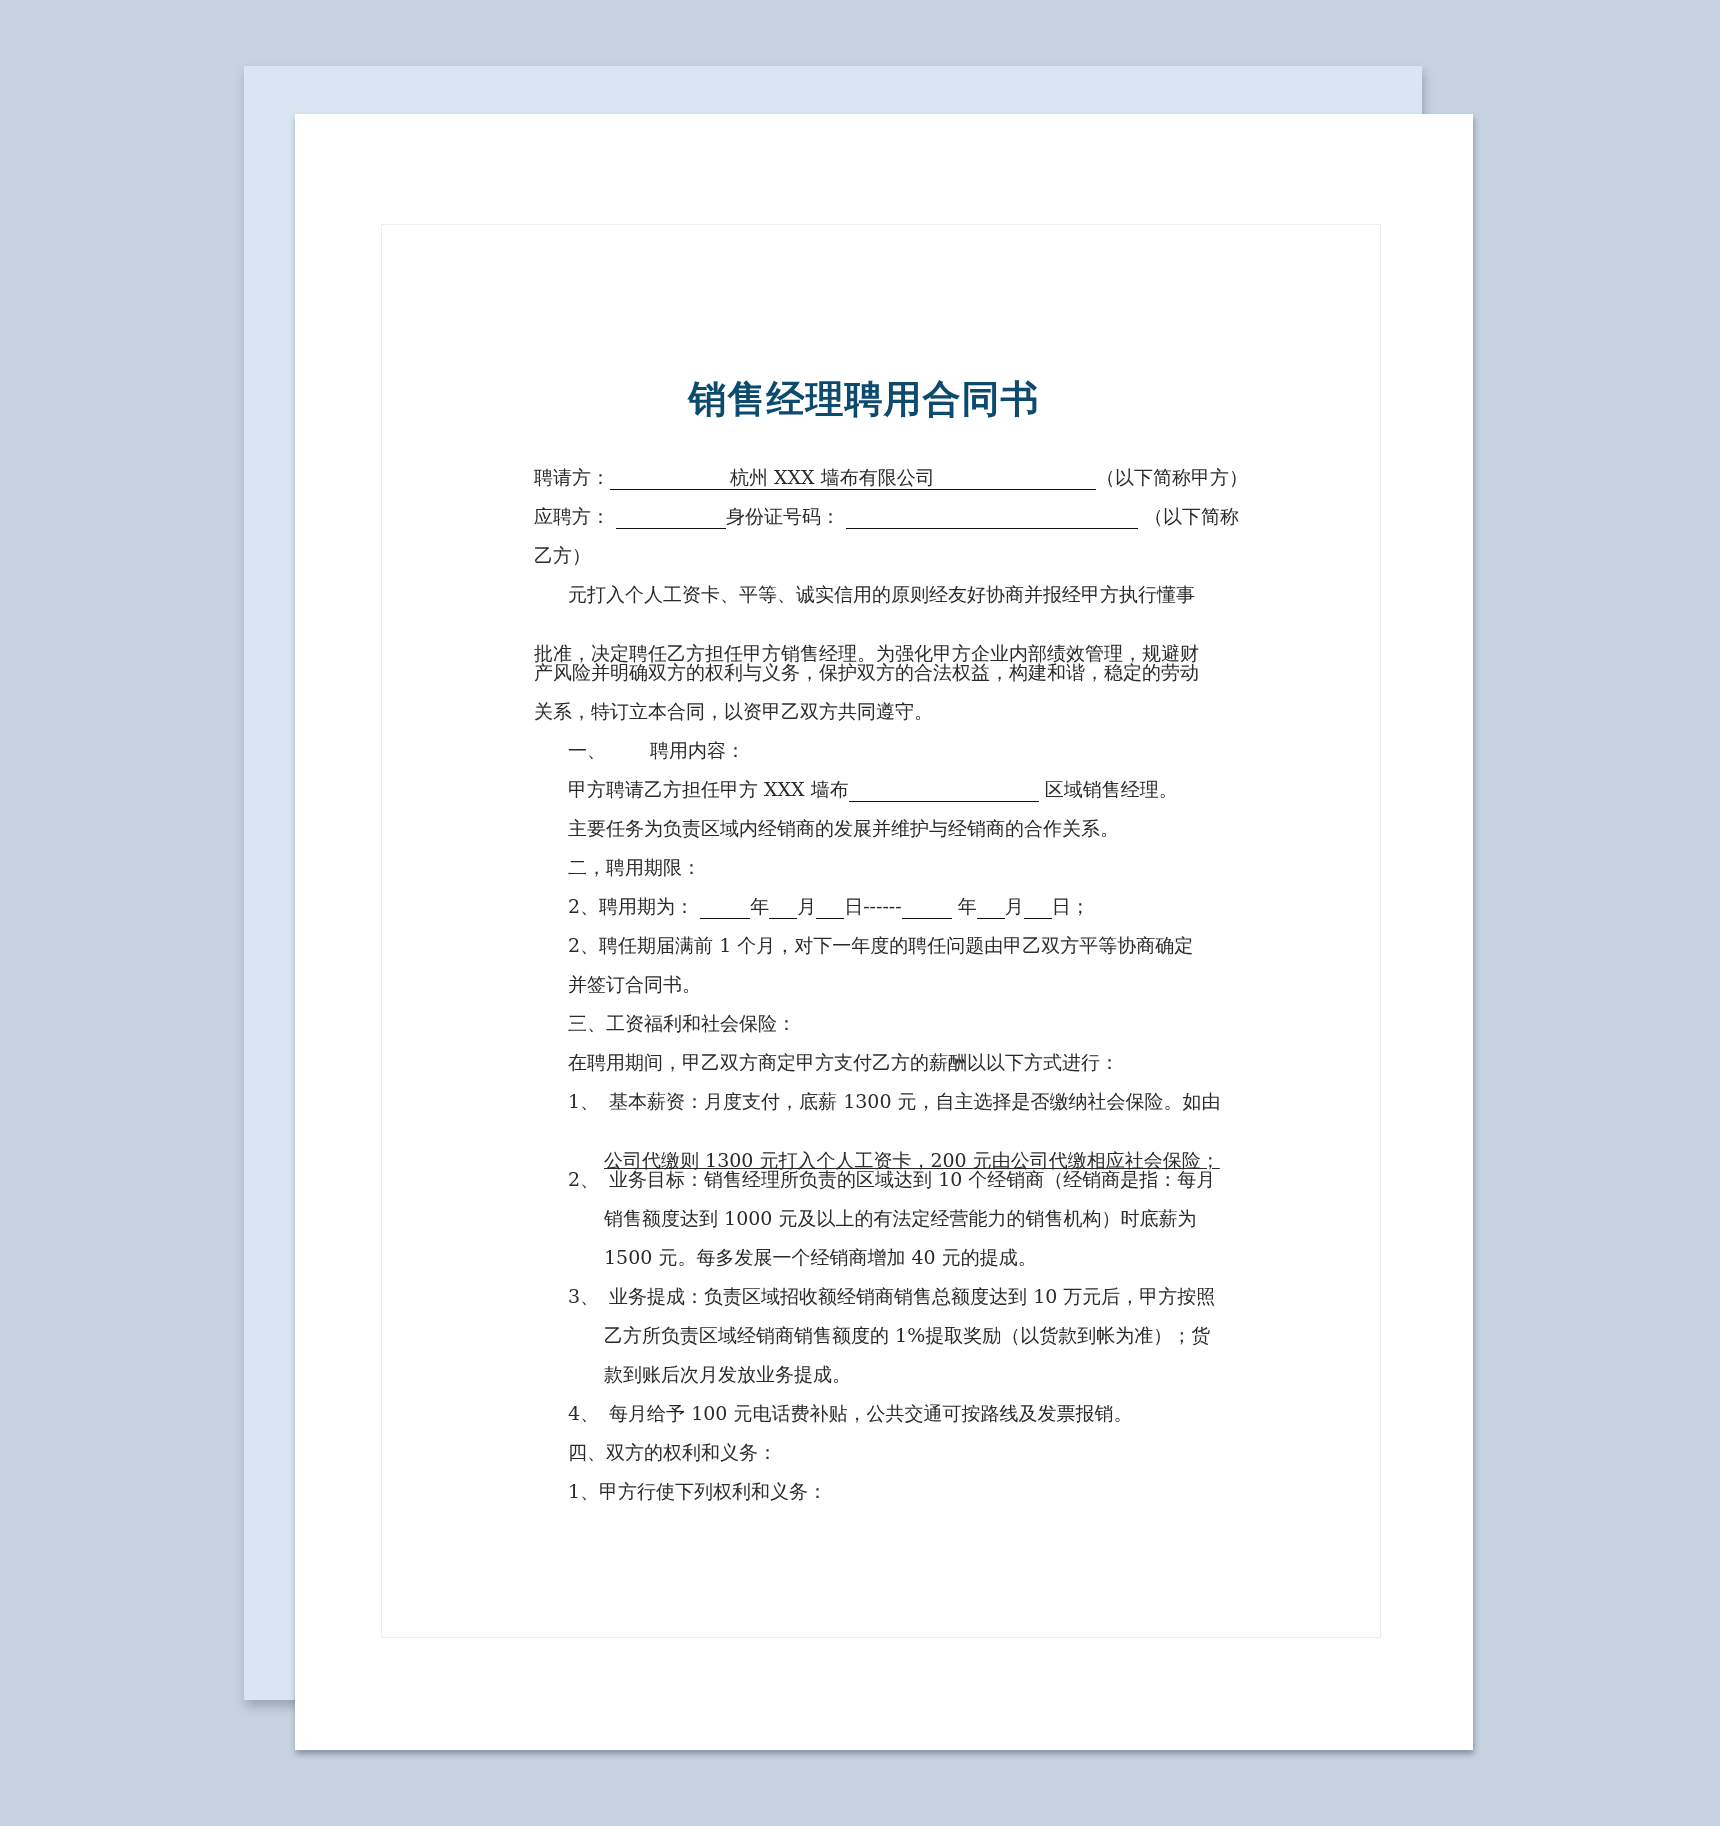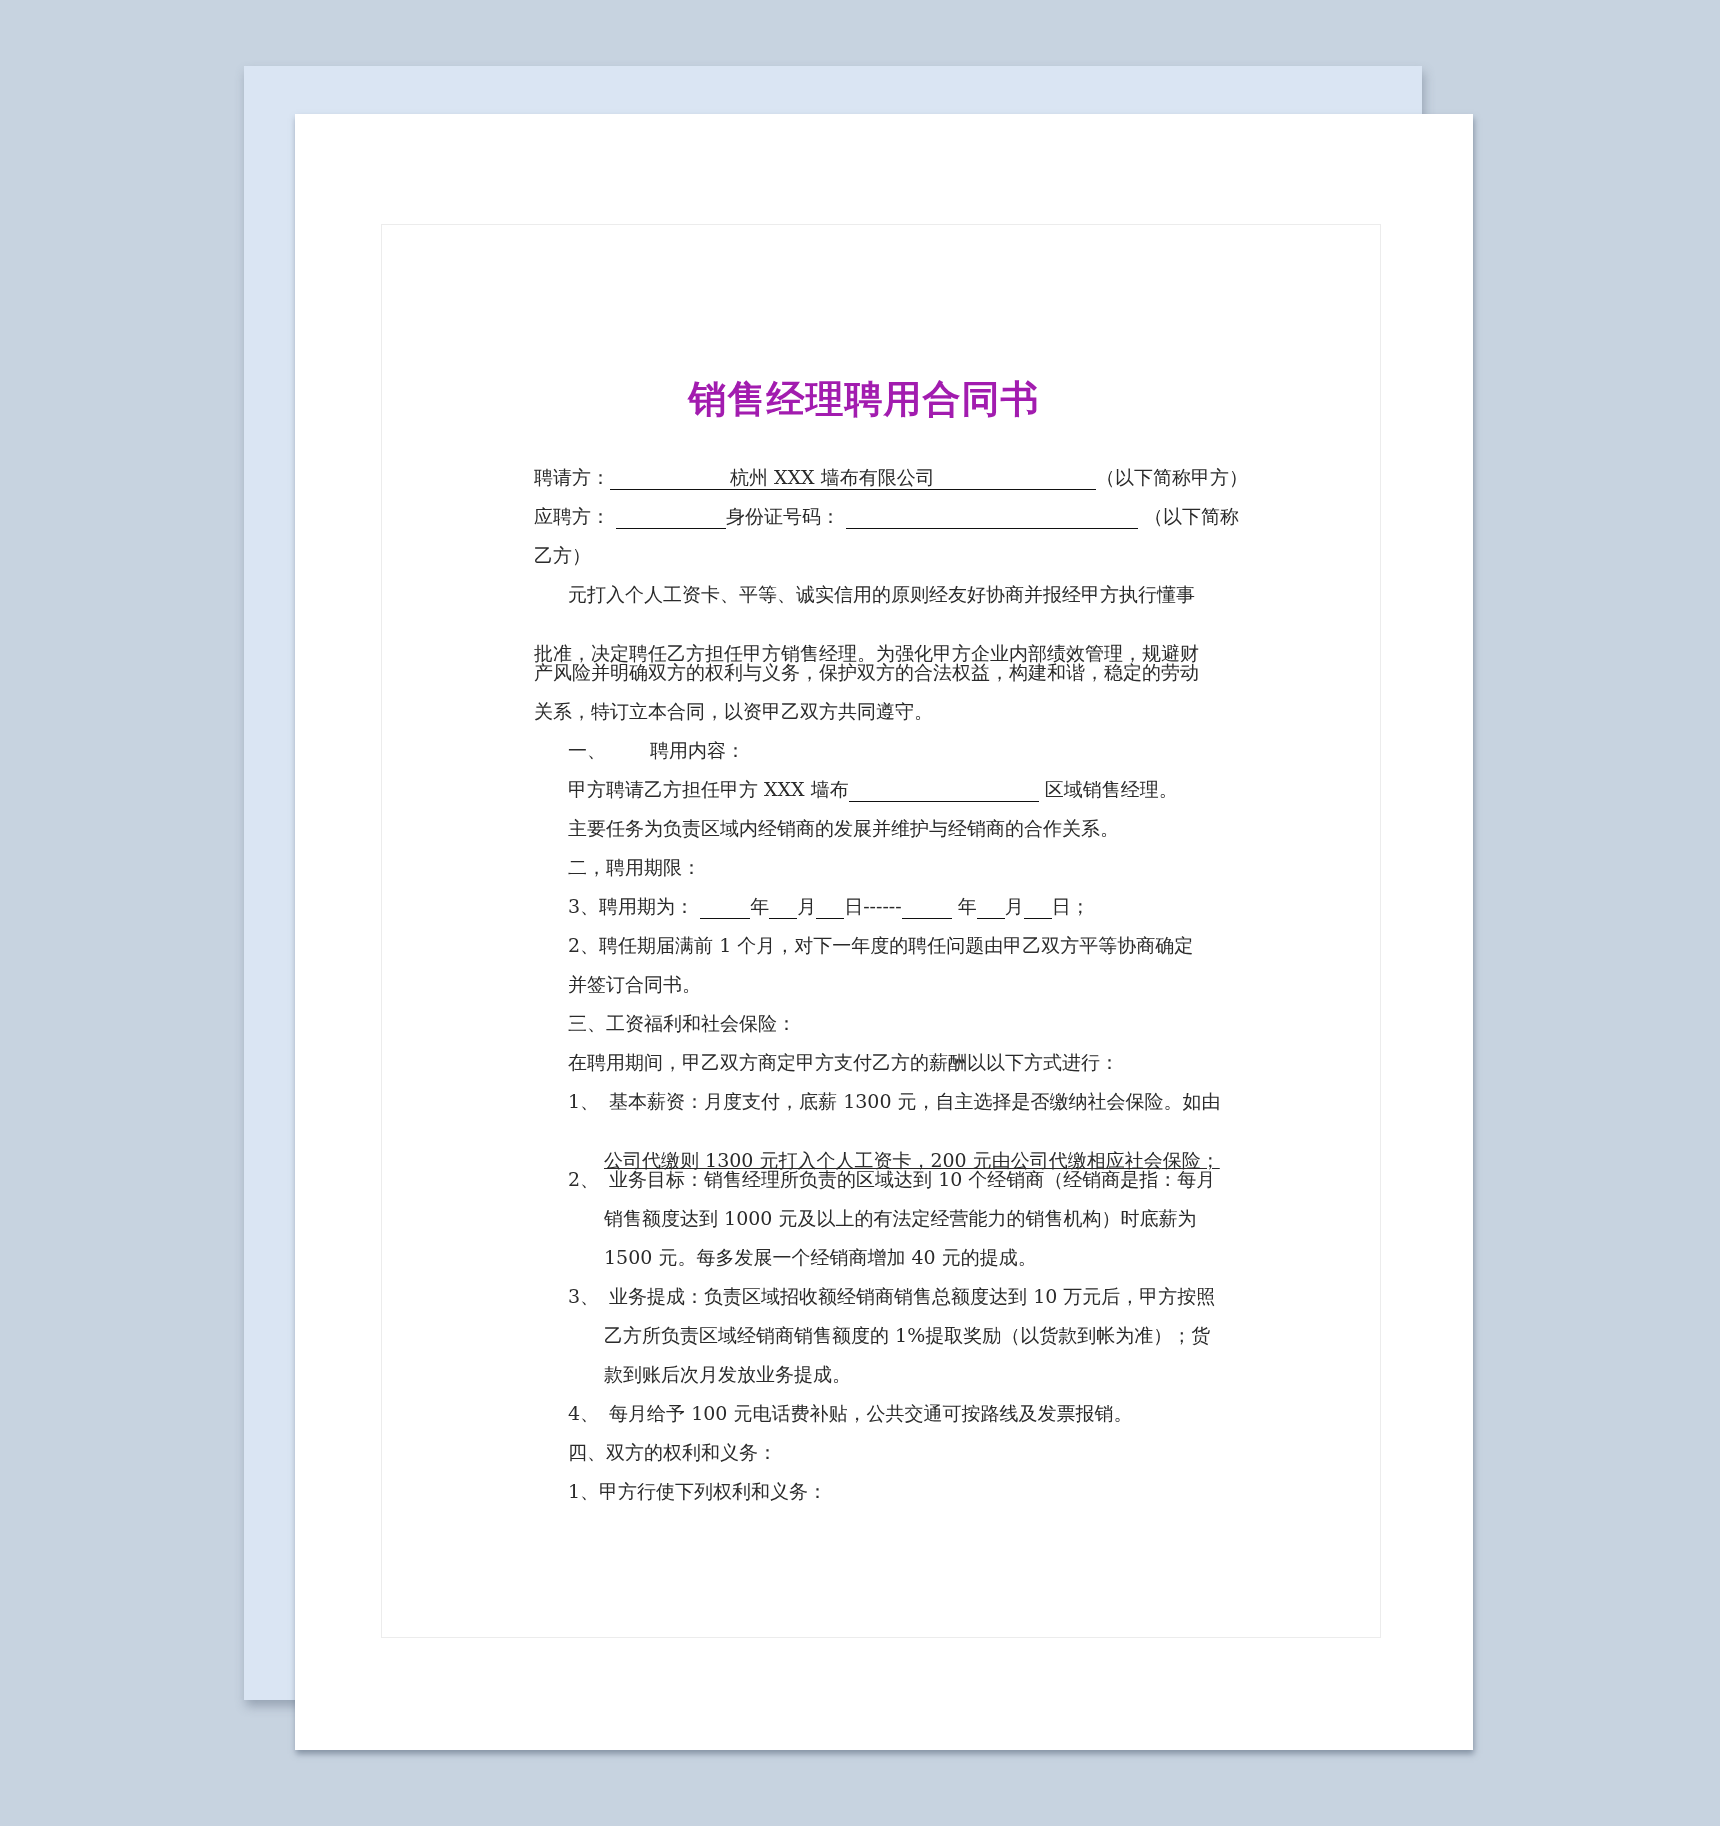--- a/index.html
+++ b/index.html
@@ -53,21 +53,21 @@
   .title {
     position: absolute;
     left: 0;
     top: 263px;
     width: 660px;
     text-align: center;
     font-family: "DejaVu Sans", "Liberation Sans", sans-serif;
     font-weight: bold;
     font-size: 38px;
     line-height: 44px;
-    color: #a21caf;
+    color: #0c4a6e;
     letter-spacing: 1px;
   }
   .line {
     position: absolute;
     left: 0;
     white-space: nowrap;
   }
   .indent1 { left: 34px; }
   .indent2 { left: 70px; }
   .ul {
@@ -112,21 +112,21 @@
     <div class="line indent1" style="top:617px;">
       <span>一、</span><span class="sec1-gap"></span><span>聘用内容：</span>
     </div>
     <div class="line indent1" style="top:656px;">
       <span>甲方聘请乙方担任甲方 XXX 墙布</span><span class="ul" style="width:190px;">&nbsp;</span><span> 区域销售经理。</span>
     </div>
     <div class="line indent1" style="top:695px;">主要任务为负责区域内经销商的发展并维护与经销商的合作关系。</div>
 
     <div class="line indent1" style="top:734px;">二，聘用期限：</div>
     <div class="line indent1" style="top:773px;">
-      <span>3、聘用期为：</span>
+      <span>2、聘用期为：</span>
       <span class="ul" style="width:50px;">&nbsp;</span><span>年</span><span class="ul" style="width:28px;">&nbsp;</span><span>月</span><span class="ul" style="width:28px;">&nbsp;</span><span>日------</span><span class="ul" style="width:50px;">&nbsp;</span>
       <span>年</span><span class="ul" style="width:28px;">&nbsp;</span><span>月</span><span class="ul" style="width:28px;">&nbsp;</span><span>日；</span>
     </div>
     <div class="line indent1" style="top:812px;">2、聘任期届满前 1 个月，对下一年度的聘任问题由甲乙双方平等协商确定</div>
     <div class="line indent1" style="top:851px;">并签订合同书。</div>
 
     <div class="line indent1" style="top:890px;">三、工资福利和社会保险：</div>
     <div class="line indent1" style="top:929px;text-align:center;">在聘用期间，甲乙双方商定甲方支付乙方的薪酬以以下方式进行：</div>
 
     <div class="line indent1" style="top:968px;">

